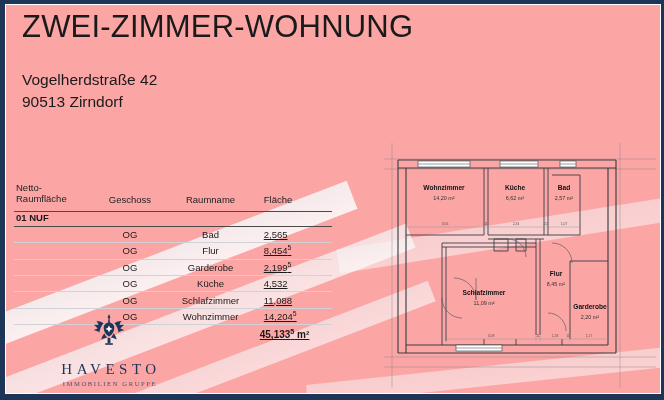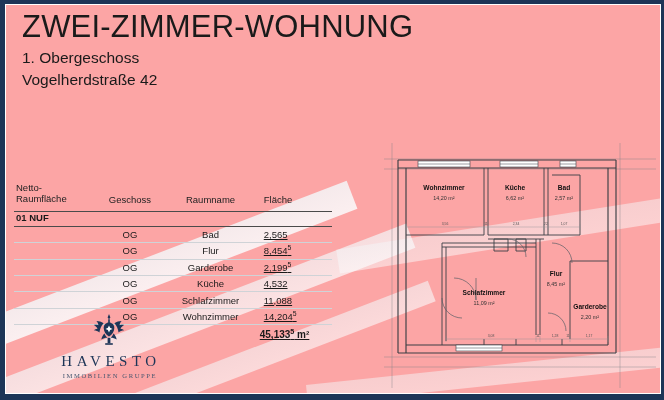--- a/index.html
+++ b/index.html
@@ -67,21 +67,21 @@
   .total td{font-weight:700;font-size:10px;border-bottom:none;border-top:1px solid #4a4a4a;padding-top:4px;}
   .total td.c-flaeche{text-align:left;padding-left:4px;}
   sup{font-size:.72em;vertical-align:super;line-height:0;}
 
   
   .logo{position:absolute;left:28px;top:308px;width:150px;text-align:center;}
   .logo .crest{display:block;margin:0 auto;}
   .logo .name{
     font-family:"Liberation Serif", serif;
     font-size:15px;letter-spacing:4.5px;color:#1d3557;
-    margin-top:6px;padding-left:4px;
+    margin-top:14px;padding-left:4px;
   }
   .logo .tag{
     font-family:"Liberation Serif", serif;
     font-size:6.6px;letter-spacing:1.6px;color:#44556e;
     margin-top:2px;padding-left:2px;
   }
 
   
   .plan{
     position:absolute;left:378px;top:138px;
@@ -97,22 +97,22 @@
 
 <div class="page">
 
   <div class="streak s1"></div>
   <div class="streak s2"></div>
   <div class="streak s3"></div>
   <div class="streak s4"></div>
   <div class="streak s5"></div>
 
   <div class="title">ZWEI-ZIMMER-WOHNUNG</div>
-  <div class="subline sub1">1. Obergeschoss</div>
   <div class="subline sub2">Vogelherdstraße 42</div>
+  <div class="subline sub3">90513 Zirndorf</div>
 
   <div class="tbl">
     <table>
       <thead>
         <tr>
           <th class="c-net">
             <span>Netto-</span><br>
             <span>Raumfläche</span>
           </th>
           <th class="c-geschoss">Geschoss</th>

